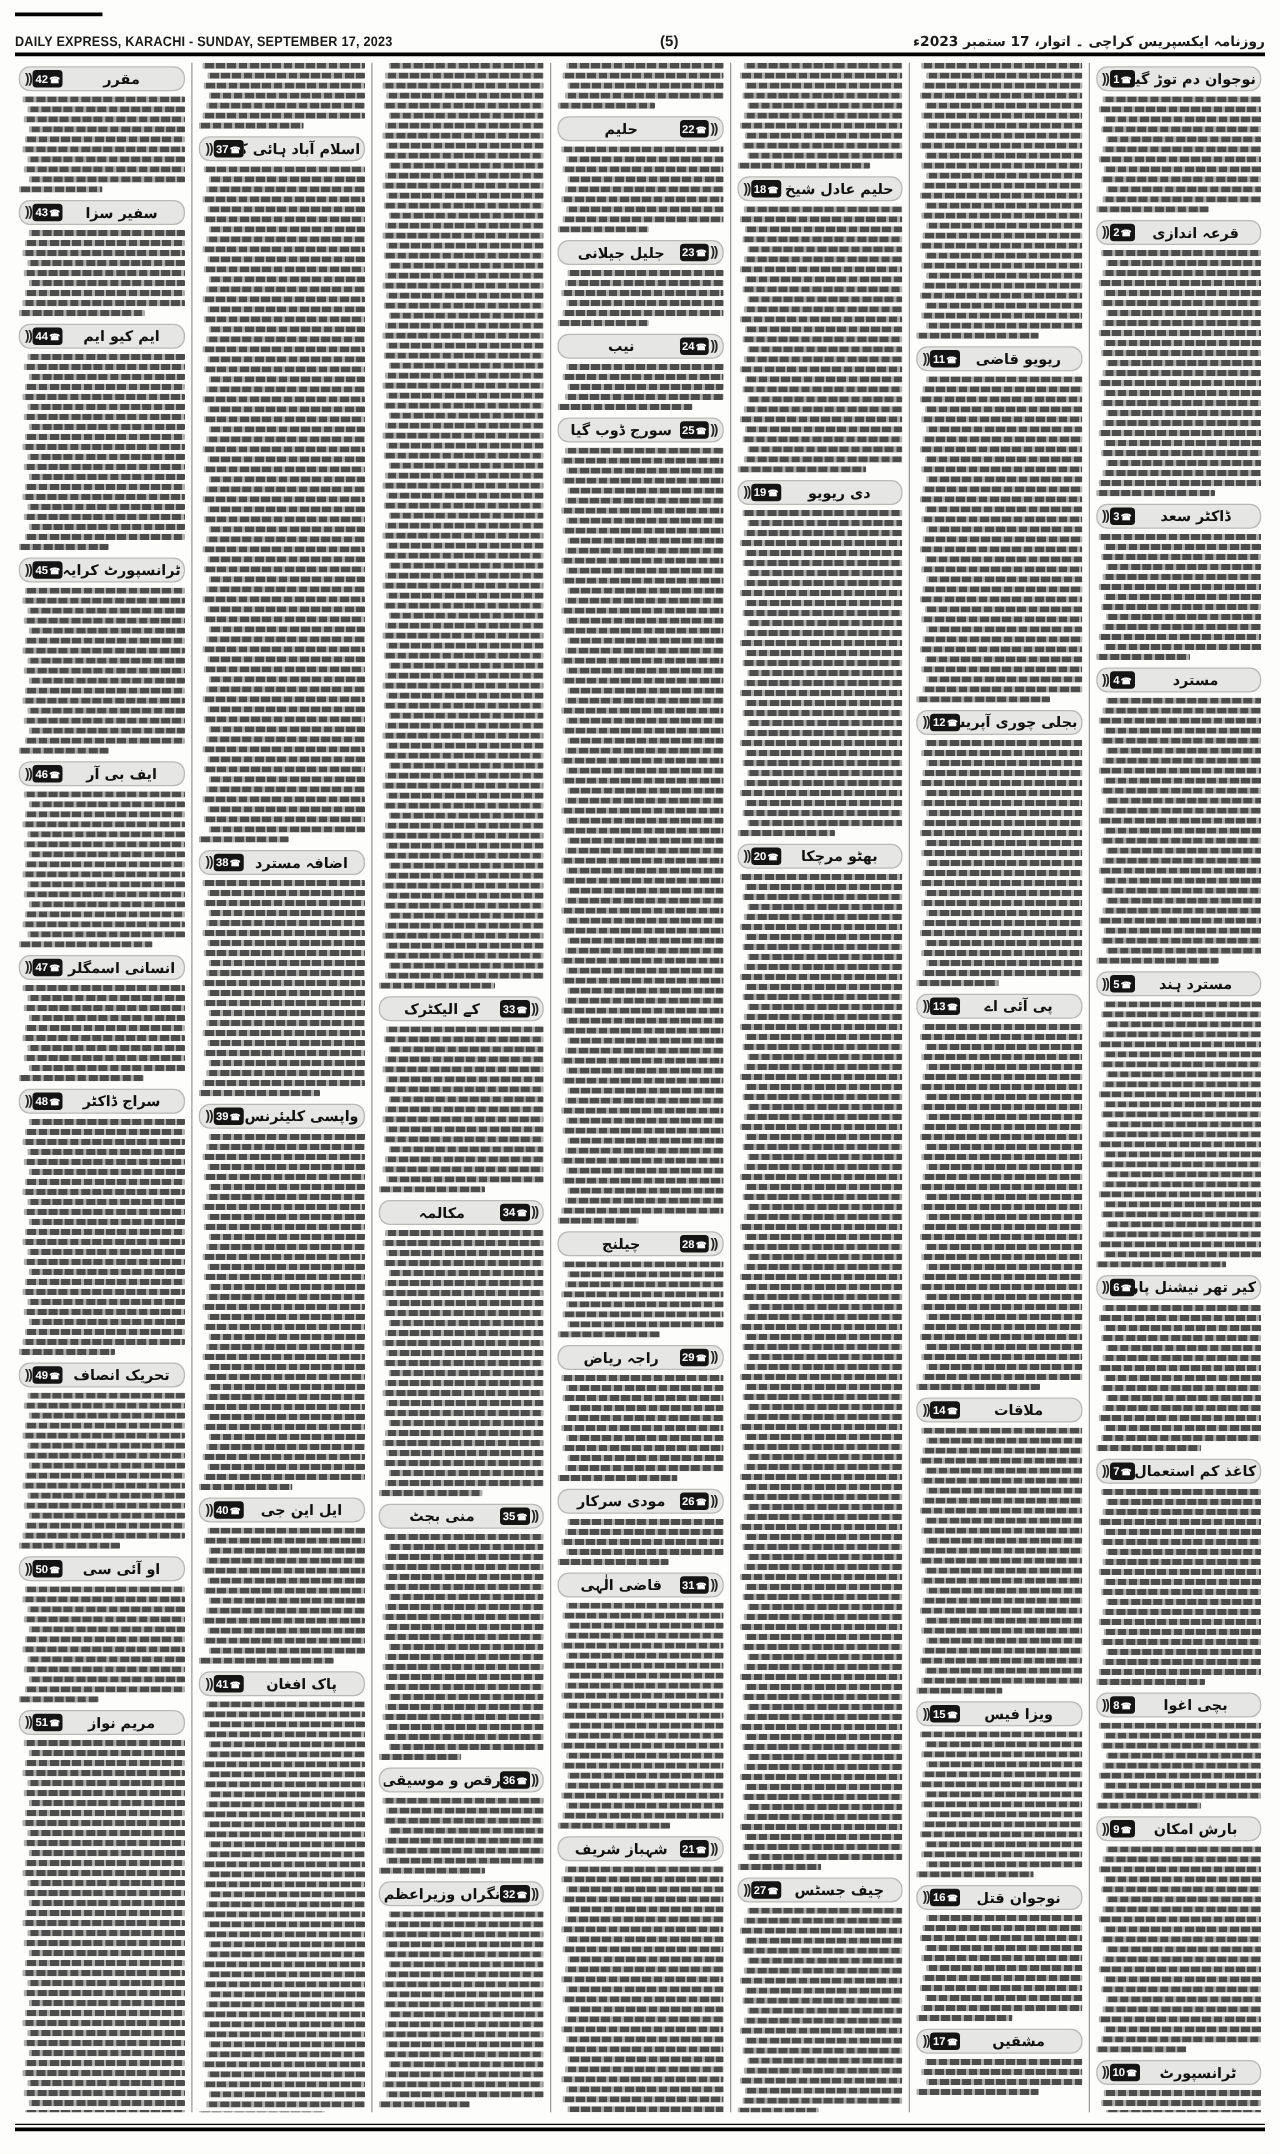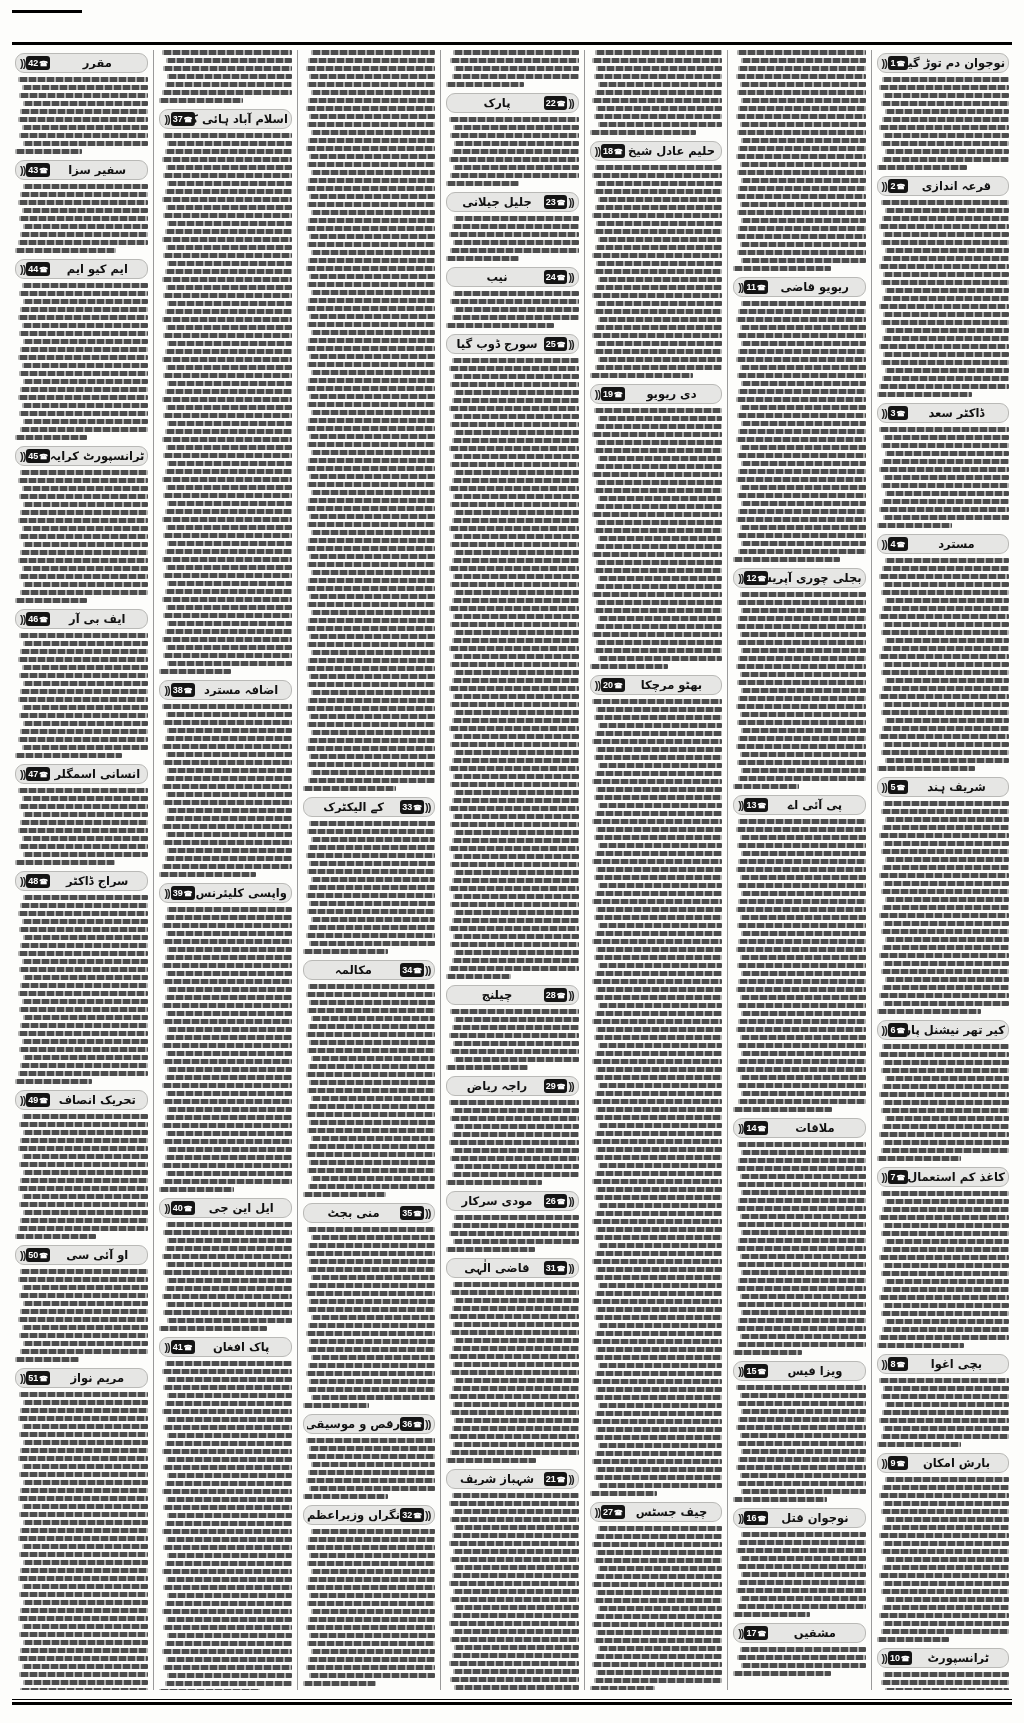--- a/index.html
+++ b/index.html
@@ -107,20 +107,25 @@
   .tl.short{margin-inline-start:auto;}
   
   #bottom-rule-a{position:absolute;left:12px;right:12px;top:1699px;height:1px;background:#000;}
   #bottom-rule-b{position:absolute;left:12px;right:12px;top:1702px;height:3px;background:#000;}
 </style>
 </head>
 <body>
 
 <div id="page">
   <div id="header-rule-thin"></div>
+  <div id="header">
+    <span class="mast-left">DAILY EXPRESS, KARACHI - SUNDAY, SEPTEMBER 17, 2023</span>
+    <span class="mast-page">(5)</span>
+    <span class="mast-right">روزنامہ ایکسپریس کراچی ۔ اتوار، 17 ستمبر 2023ء</span>
+  </div>
   <div id="header-rule"></div>
 
   <div id="columns-grid">
       <div class="col">
         <div class="brief-bar side-left">
           <span class="waves">((</span>
           <span class="badge"><span class="phone">☎</span>1</span>
           <span class="title">نوجوان دم توڑ گیا</span>
         </div>
         <div class="textblock">
@@ -219,21 +224,21 @@
           <div class="tl" style="width: 96%;"></div>
           <div class="tl" style="width: 98%;"></div>
           <div class="tl" style="width: 95%;"></div>
           <div class="tl" style="width: 97%;"></div>
           <div class="tl" style="width: 94%;"></div>
           <div class="tl short" style="width: 74%;"></div>
         </div>
         <div class="brief-bar side-left">
           <span class="waves">((</span>
           <span class="badge"><span class="phone">☎</span>5</span>
-          <span class="title">شریف ہند</span>
+          <span class="title">مسترد ہند</span>
         </div>
         <div class="textblock">
           <div class="tl" style="width: 95%;"></div>
           <div class="tl" style="width: 97%;"></div>
           <div class="tl" style="width: 94%;"></div>
           <div class="tl" style="width: 96%;"></div>
           <div class="tl" style="width: 98%;"></div>
           <div class="tl" style="width: 95%;"></div>
           <div class="tl" style="width: 97%;"></div>
           <div class="tl" style="width: 94%;"></div>
@@ -822,21 +827,21 @@
         <div class="textblock">
           <div class="tl" style="width: 95%;"></div>
           <div class="tl" style="width: 97%;"></div>
           <div class="tl" style="width: 94%;"></div>
           <div class="tl" style="width: 96%;"></div>
           <div class="tl short" style="width: 59%;"></div>
         </div>
         <div class="brief-bar side-right">
           <span class="waves">((</span>
           <span class="badge"><span class="phone">☎</span>22</span>
-          <span class="title">پارک</span>
+          <span class="title">حلیم</span>
         </div>
         <div class="textblock">
           <div class="tl" style="width: 98%;"></div>
           <div class="tl" style="width: 95%;"></div>
           <div class="tl" style="width: 97%;"></div>
           <div class="tl" style="width: 94%;"></div>
           <div class="tl" style="width: 96%;"></div>
           <div class="tl" style="width: 98%;"></div>
           <div class="tl" style="width: 95%;"></div>
           <div class="tl" style="width: 97%;"></div>

